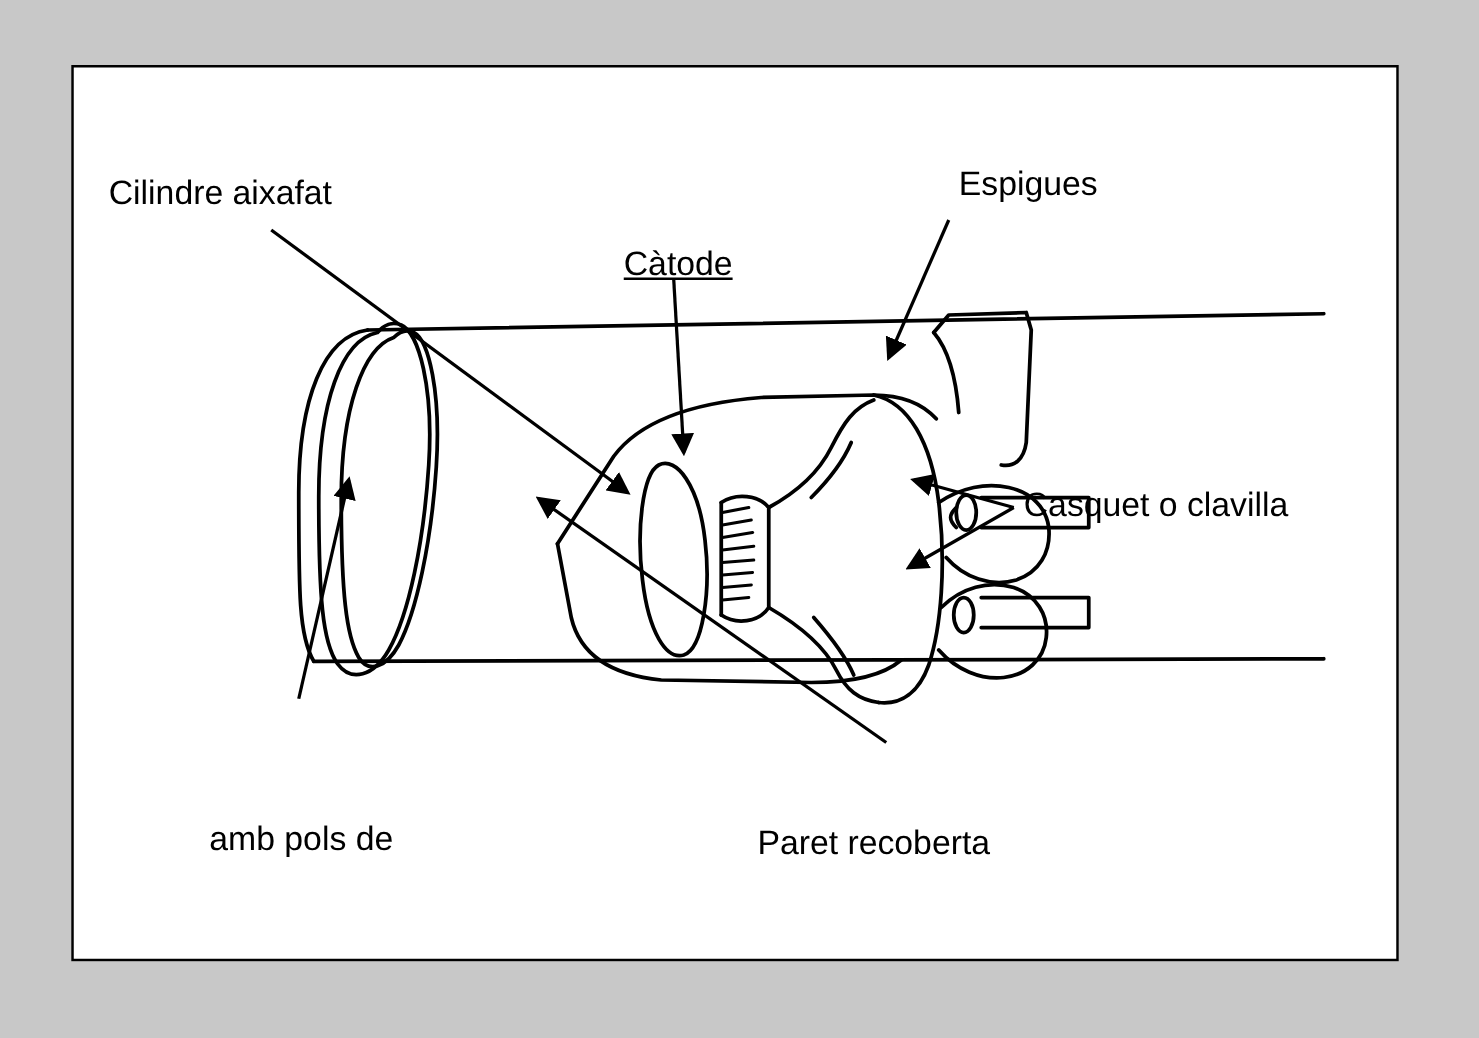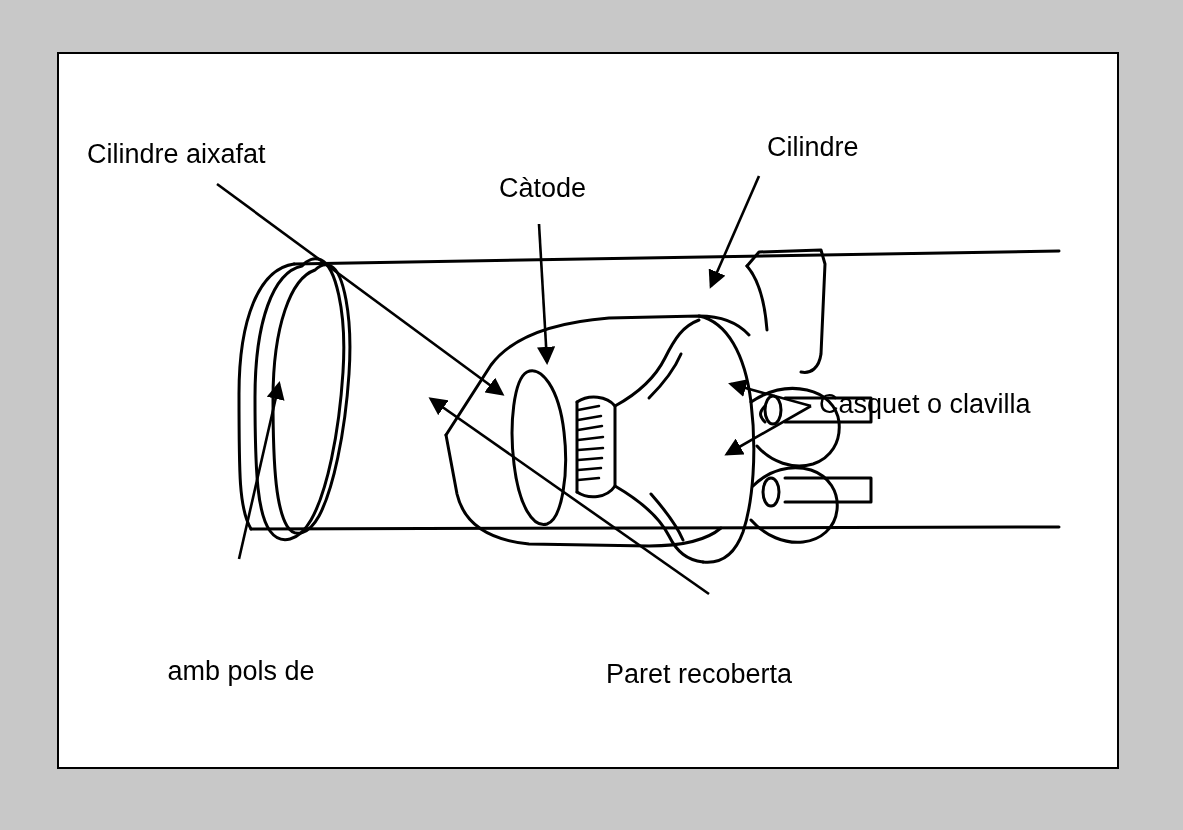--- a/index.html
+++ b/index.html
@@ -132,23 +132,23 @@
         <line x1="700" y1="122" x2="652" y2="232"></line>
         <line x1="752" y1="352" x2="672" y2="330"></line>
         <line x1="752" y1="352" x2="668" y2="400"></line>
         <line x1="180" y1="505" x2="220" y2="330"></line>
         <line x1="650" y1="540" x2="372" y2="345"></line>
       </g>
     </svg>
 
     <div class="label left" style="left:28px; top:84px;">Cilindre aixafat</div>
 
-    <div class="label left" style="left:440px; top:118px;">Càtode</div>
+    <div class="label left" style="left:440px; top:141px;text-decoration:underline;">Càtode</div>
 
-    <div class="label left" style="left:708px; top:77px;">Cilindre</div>
+    <div class="label left" style="left:708px; top:77px;">Espigues</div>
 
     <div class="label left" style="left:760px; top:334px;">Casquet o clavilla</div>
 
     <div class="label center" style="left:22px; top:535px; width:320px;">
       <div>amb pols de</div>
       
     </div>
 
     <div class="label center" style="left:470px; top:538px; width:340px;">
       <div>Paret recoberta</div>

